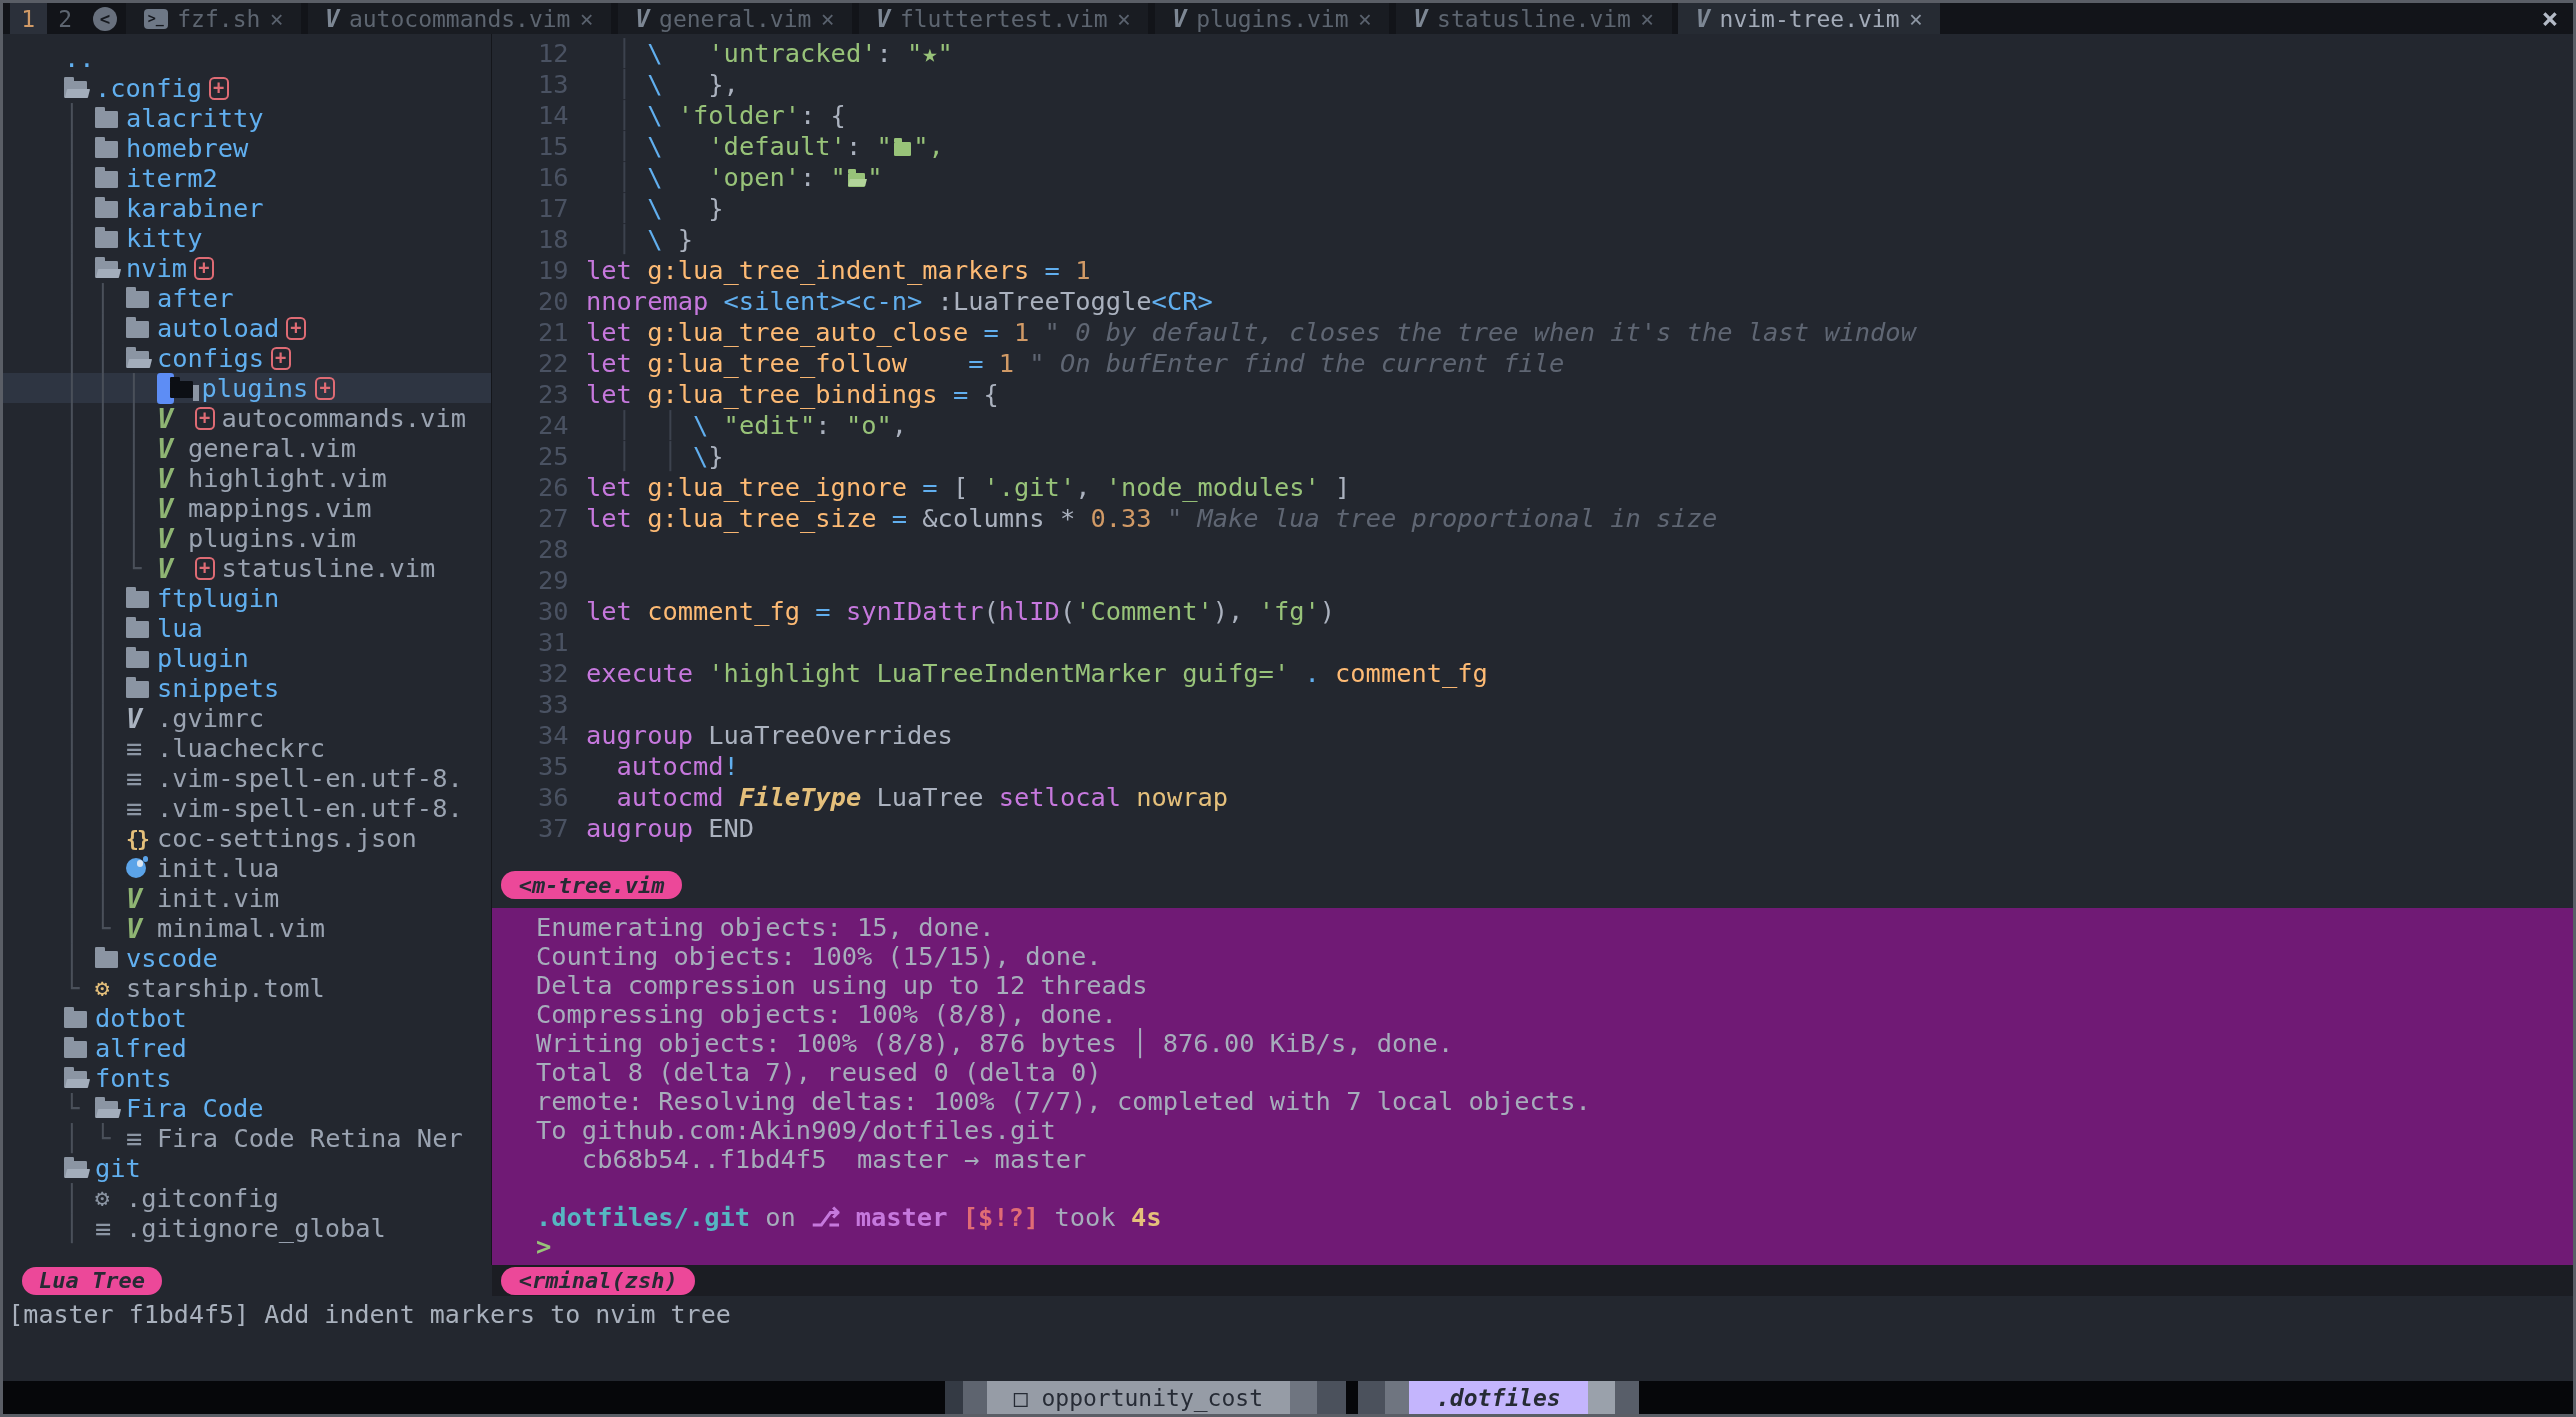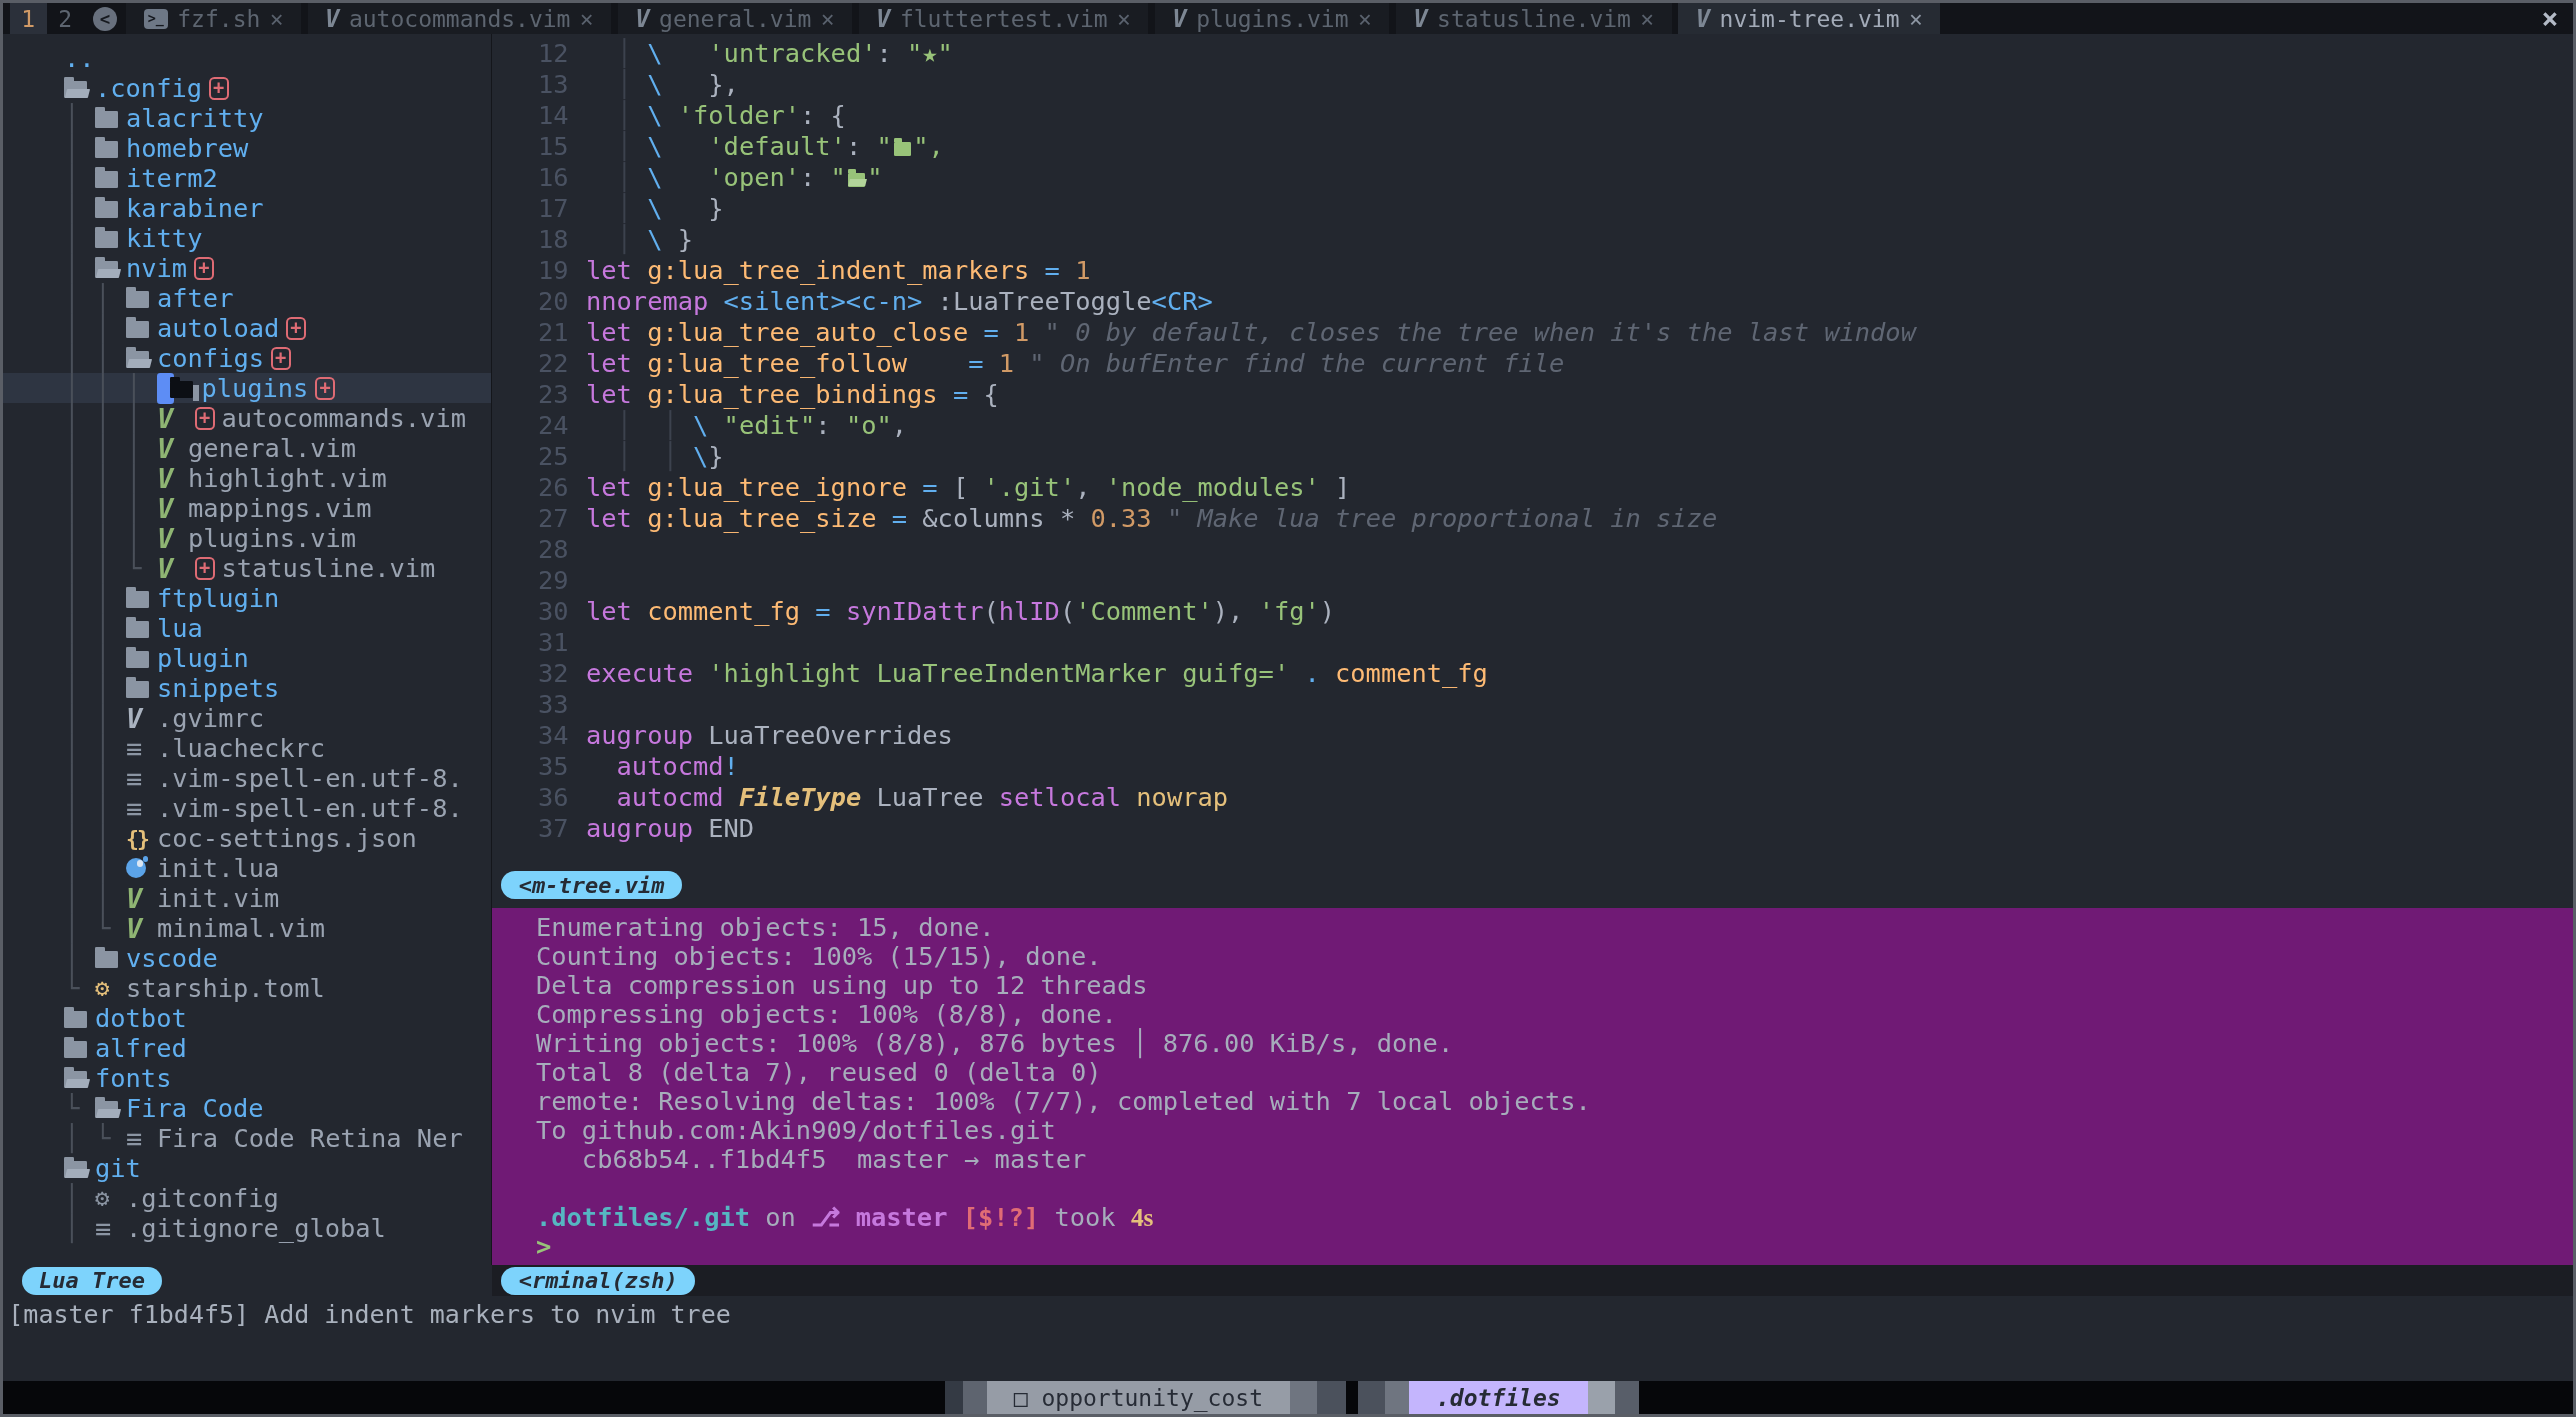--- a/index.html
+++ b/index.html
@@ -79,30 +79,30 @@
   .c-cm { color:#5f6673; font-style:italic; } .c-gd { color:#3c424e; }
   .c-yl { color:#e5c07b; font-style:italic; font-weight:bold; } .c-y2 { color:#e5c07b; }
   .c-fico,.c-ficoo { display:inline-block; width:17.4px; height:14px; background:#98c379;
     border-radius:1.3px; position:relative; top:0.7px; margin:0 2px; }
   .c-fico::before,.c-ficoo::before { content:""; position:absolute; top:-3.3px; left:0;
     width:8px; height:3.3px; background:inherit; border-radius:1.3px 1.3px 0 0; }
   .c-ficoo::after { content:""; position:absolute; left:1.3px; right:-1.3px; bottom:0; height:7.4px;
     background:#b2d49a; transform:skewX(-14deg); }
   .estatus { height:37px; flex:none; background:#23272f; }
   .pill { display:inline-flex; height:28px; align-items:center; padding:0 17.4px;
-    background:#7dd3fc; color:#262b34; border-radius:14.7px; font-size:22px; font-style:italic;
+    background:#ec4899; color:#262b34; border-radius:14.7px; font-size:22px; font-style:italic;
     font-weight:bold; white-space:pre; }
   .estatus .pill { margin-left:9.4px; }
 
   
   .term { flex:1; background:#701a75; padding:5.3px 0 0 44px; overflow:hidden; }
   .tline { height:29px; line-height:29px; font-size:25.4px; white-space:pre; }
   .c-t { color:#a6adbb; }
   .c-cyb { color:#56b6c2; font-weight:bold; } .c-vib { color:#c678dd; font-weight:bold; }
-  .c-reb { color:#e06c75; font-weight:bold; } .c-ylb { color:#e5c07b; font-weight:bold;font-family:Liberation Serif, serif; }
+  .c-reb { color:#e06c75; font-weight:bold; } .c-ylb { color:#e5c07b; font-weight:bold; }
   .c-grn { color:#98c379; font-weight:bold; }
 
   
   .statusrow { height:31px; flex:none; display:flex; }
   .sl-left { width:489px; flex:none; background:#23272f; display:flex; align-items:center; }
   .sl-left .pill { margin-left:18.7px; }
   .sl-right { flex:1; background:#1b1d23; display:flex; align-items:center; }
   .sl-right .pill { margin-left:9.4px; }
   .msg { height:85px; flex:none; background:#23272f; padding:4px 0 0 5.3px; font-size:25px;
     color:#a9b1bd; white-space:pre; }

